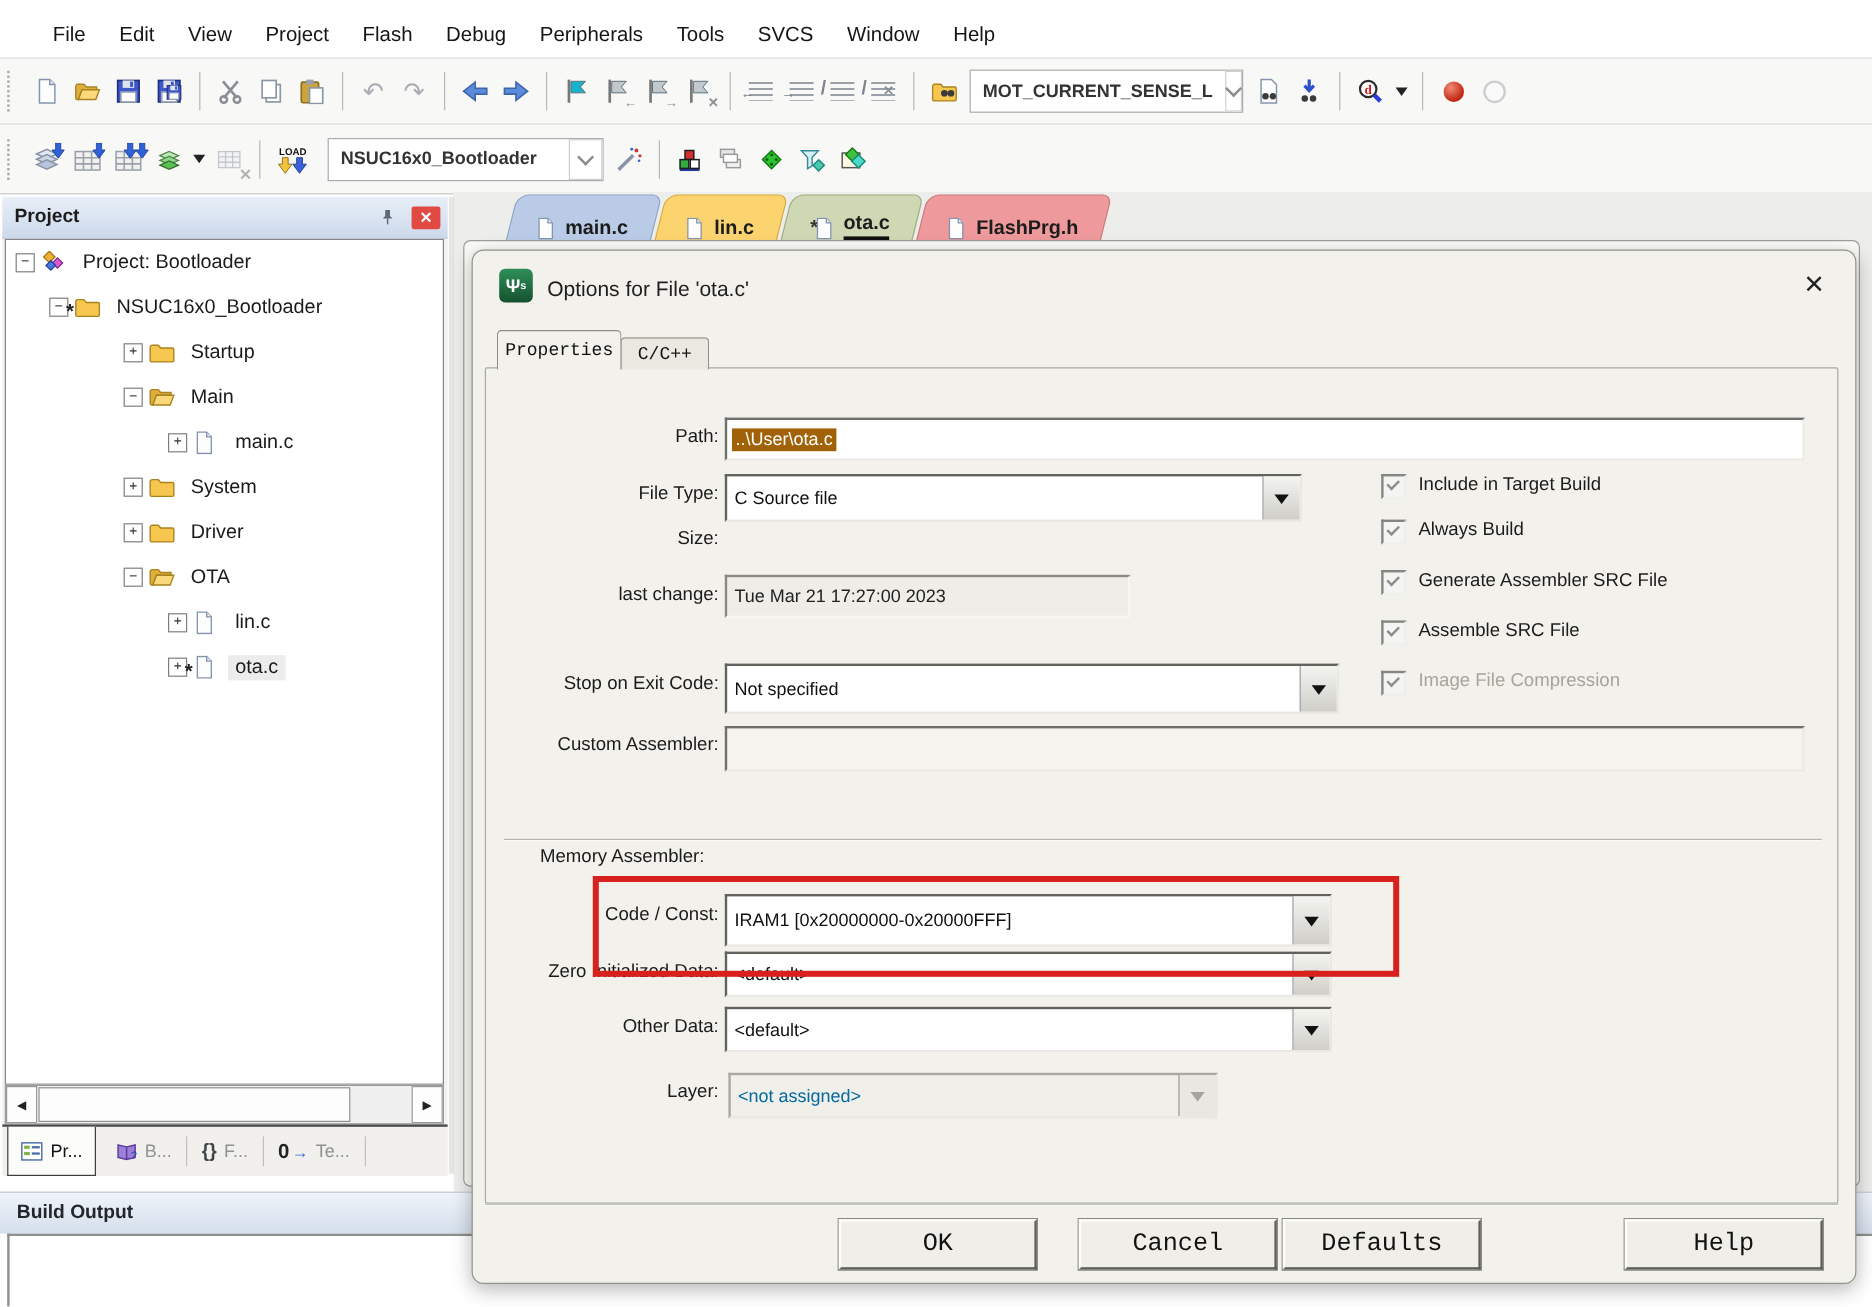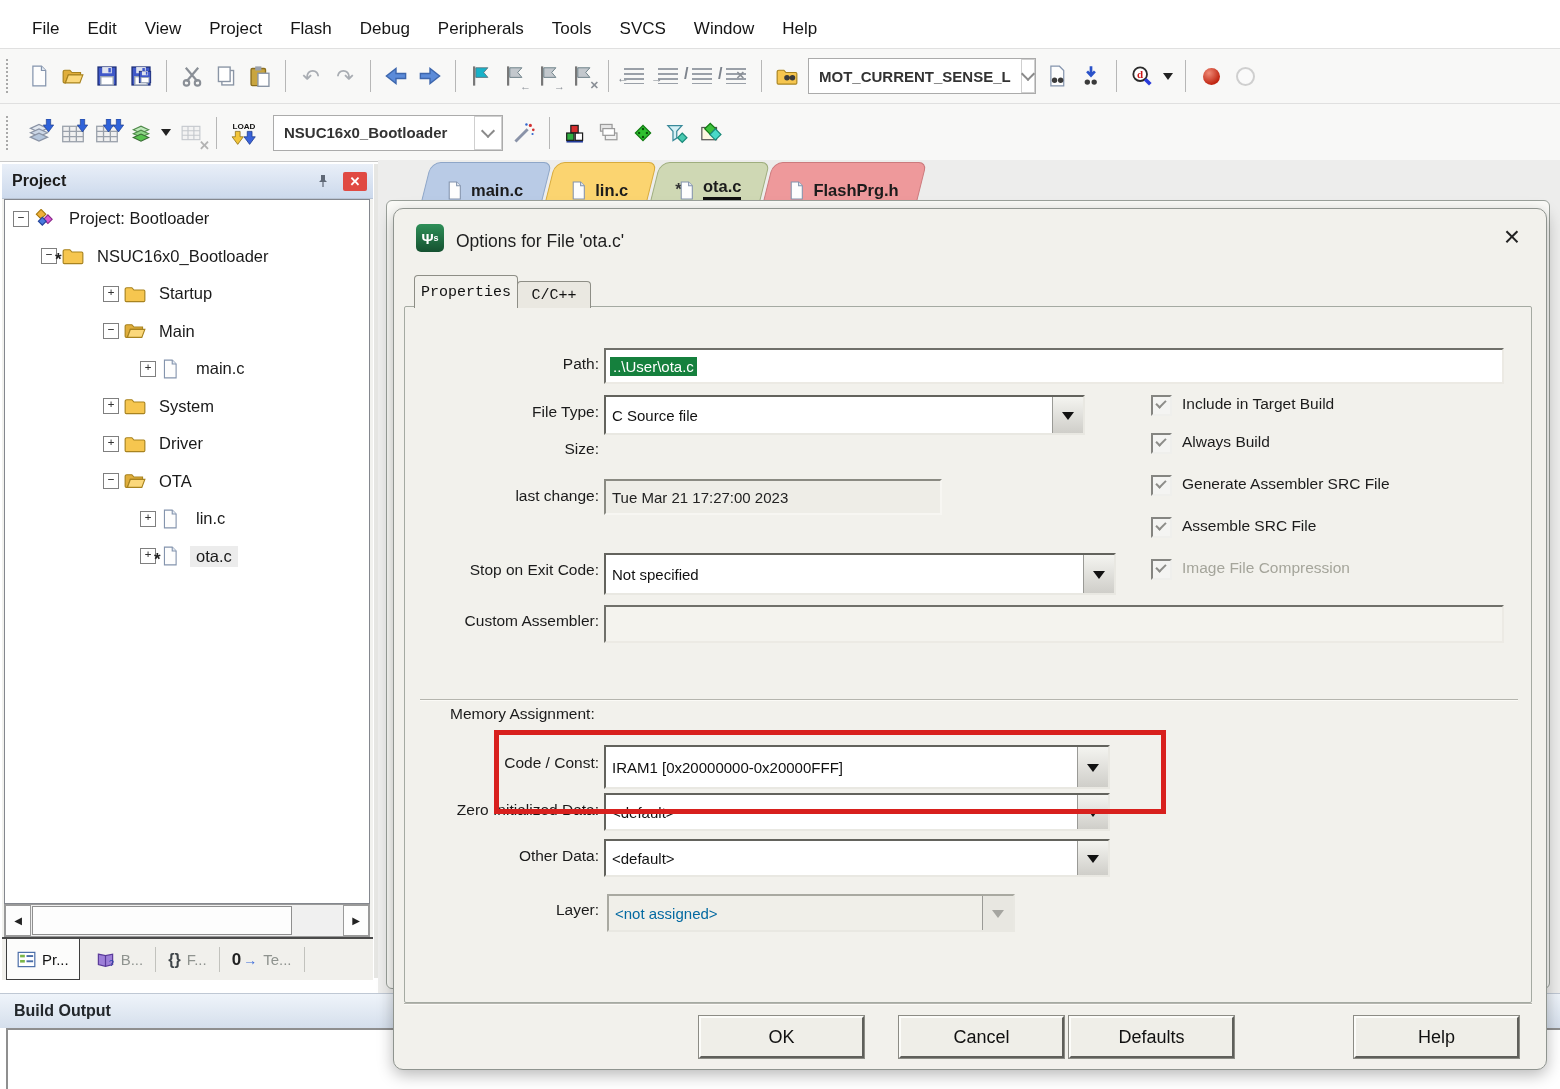--- a/index.html
+++ b/index.html
@@ -1,20 +1,20 @@
 <!DOCTYPE html>
 <html><head>
 <meta charset="utf-8">
 <style>
   html,body{margin:0;padding:0;background:#fff;}
   .screen{position:relative;width:1560px;height:1089px;overflow:hidden;
     font-family:"Liberation Sans",sans-serif;background:#fff;color:#111;}
   
   .menubar{position:absolute;left:0;top:10px;right:0;height:38px;display:flex;
-    align-items:center;padding-left:18px;background:#fff;}
+    align-items:center;padding-left:30px;background:#fff;}
   .menu-item{padding:6px 14px;font-size:17px;color:#151515;cursor:default;}
   
   .toolbar{position:absolute;left:0;right:0;background:#f8f8f7;display:flex;
     align-items:center;border-top:1px solid #e0e0e0;border-bottom:1px solid #d4d4d4;}
   .tb1{top:48px;height:54px;}
   .tb2{top:103px;height:57px;border-bottom:1px solid #c9c9c9;}
   .drag-handle{width:6px;height:34px;border-left:2px dotted #a9a9a9;margin:0 8px 0 6px;}
   .tsep{width:0;height:32px;border-left:1px solid #b7b7b7;margin:0 8px;}
   .tbtn{width:34px;height:36px;display:flex;align-items:center;justify-content:center;
     position:relative;flex:0 0 auto;}
@@ -114,21 +114,21 @@
   .dtab{position:absolute;border:1px solid #8e8e86;border-bottom:none;text-align:center;
     font-size:15px;border-radius:4px 4px 0 0;display:flex;align-items:center;justify-content:center;}
   .dtab.active{left:20px;top:66px;width:102px;height:32px;background:#f2f1ec;z-index:3;}
   .dtab.inactive{left:123px;top:72px;width:72px;height:26px;background:#eae8e1;z-index:1;}
   .dlg-page{position:absolute;left:10px;top:97px;right:14px;height:695px;border:1px solid #a5aaa2;
     border-radius:2px;z-index:0;}
   .flabel{position:absolute;width:190px;text-align:right;font-size:15.5px;color:#1b1b1b;}
   .sunken{border:2px solid;border-color:#70706a #eceae4 #eceae4 #70706a;}
   .tinput{position:absolute;background:#fff;display:flex;align-items:center;padding:0 4px;
     font-size:15px;color:#111;}
-  .sel-text{background:#15803d;color:#fff;padding:1px 3px;}
+  .sel-text{background:#a16207;color:#fff;padding:1px 3px;}
   .ro-field{position:absolute;background:#eeede7;display:flex;align-items:center;padding:0 6px;
     font-size:15px;color:#222;border:2px solid;border-color:#8a8a82 #f7f6f2 #f7f6f2 #8a8a82;}
   .combo{position:absolute;background:#fff;display:flex;align-items:stretch;
     border:2px solid;border-color:#63635d #e9e8e2 #e9e8e2 #63635d;}
   .combo .cval{flex:1;display:flex;align-items:center;padding:0 6px;font-size:15px;color:#111;
     white-space:nowrap;overflow:hidden;}
   .combo .dbtn{width:30px;border-left:1px solid #9a9a96;
     background:linear-gradient(#f4f4f0,#cfcec9);display:flex;align-items:center;justify-content:center;}
   .combo .dbtn:after{content:"";width:0;height:0;border:6px solid transparent;border-top:8px solid #111;
     margin-top:7px;}
@@ -142,21 +142,21 @@
   .cbox:after{content:"";position:absolute;left:3px;top:3px;width:8px;height:4px;
     border-left:2.5px solid #8d8d89;border-bottom:2.5px solid #8d8d89;transform:rotate(-45deg);}
   .clabel{font-size:15.5px;color:#1c1c1c;}
   .checkline.disabled .clabel{color:#a5a59b;}
   .sepline{position:absolute;height:1px;background:#b5b5ae;box-shadow:0 1px 0 #fbfaf6;}
   .mem-heading{position:absolute;left:56px;top:496px;font-size:15.5px;color:#1b1b1b;}
   .red-annot{position:absolute;left:100px;top:521px;width:662px;height:74px;
     border:5px solid #d8201d;z-index:60;pointer-events:none;}
   .dbtn-row button{position:absolute;height:42px;width:165px;background:#efeee8;
     border:2px solid;border-color:#fcfcf9 #5f5f5a #5f5f5a #fcfcf9;box-shadow:0 0 0 1px #8c8c85;
-    font-family:Liberation Sans, sans-serif;font-size:18px;color:#111;}
+    font-family:Liberation Mono, monospace;font-size:21px;color:#111;}
 </style>
 </head>
 <body>
 
 <svg width="0" height="0" style="position:absolute">
 <defs>
   <symbol id="i-page" viewBox="0 0 16 18">
         <path d="M3 1h7l3.5 3.5V17H3z" fill="#fdfdfd" stroke="#8494ad"></path>
         <path d="M10 1v3.5h3.5" fill="#e6ecf4" stroke="#8494ad"></path>
       </symbol>
@@ -752,21 +752,21 @@
     <div class="checkline" style="top:308px">
       <span class="cbox"></span>
       <span class="clabel">Assemble SRC File</span>
       </div>
     <div class="checkline disabled" style="top:350px">
       <span class="cbox"></span>
       <span class="clabel">Image File Compression</span>
       </div>
 
     <div class="sepline" style="left:26px;top:490px;width:1098px"></div>
-    <div class="mem-heading">Memory Assignment:</div>
+    <div class="mem-heading">Memory Assembler:</div>
 
     <div class="flabel" style="left:15px;top:545px">Code / Const:</div>
     <div class="combo" style="left:210px;top:536px;width:502px;height:40px">
       <span class="cval">IRAM1 [0x20000000-0x20000FFF]</span>
       <span class="dbtn"></span>
     </div>
     <div class="red-annot"></div>
 
     <div class="flabel" style="left:15px;top:592px">Zero Initialized Data:</div>
     <div class="combo" style="left:210px;top:584px;width:502px;height:34px">

